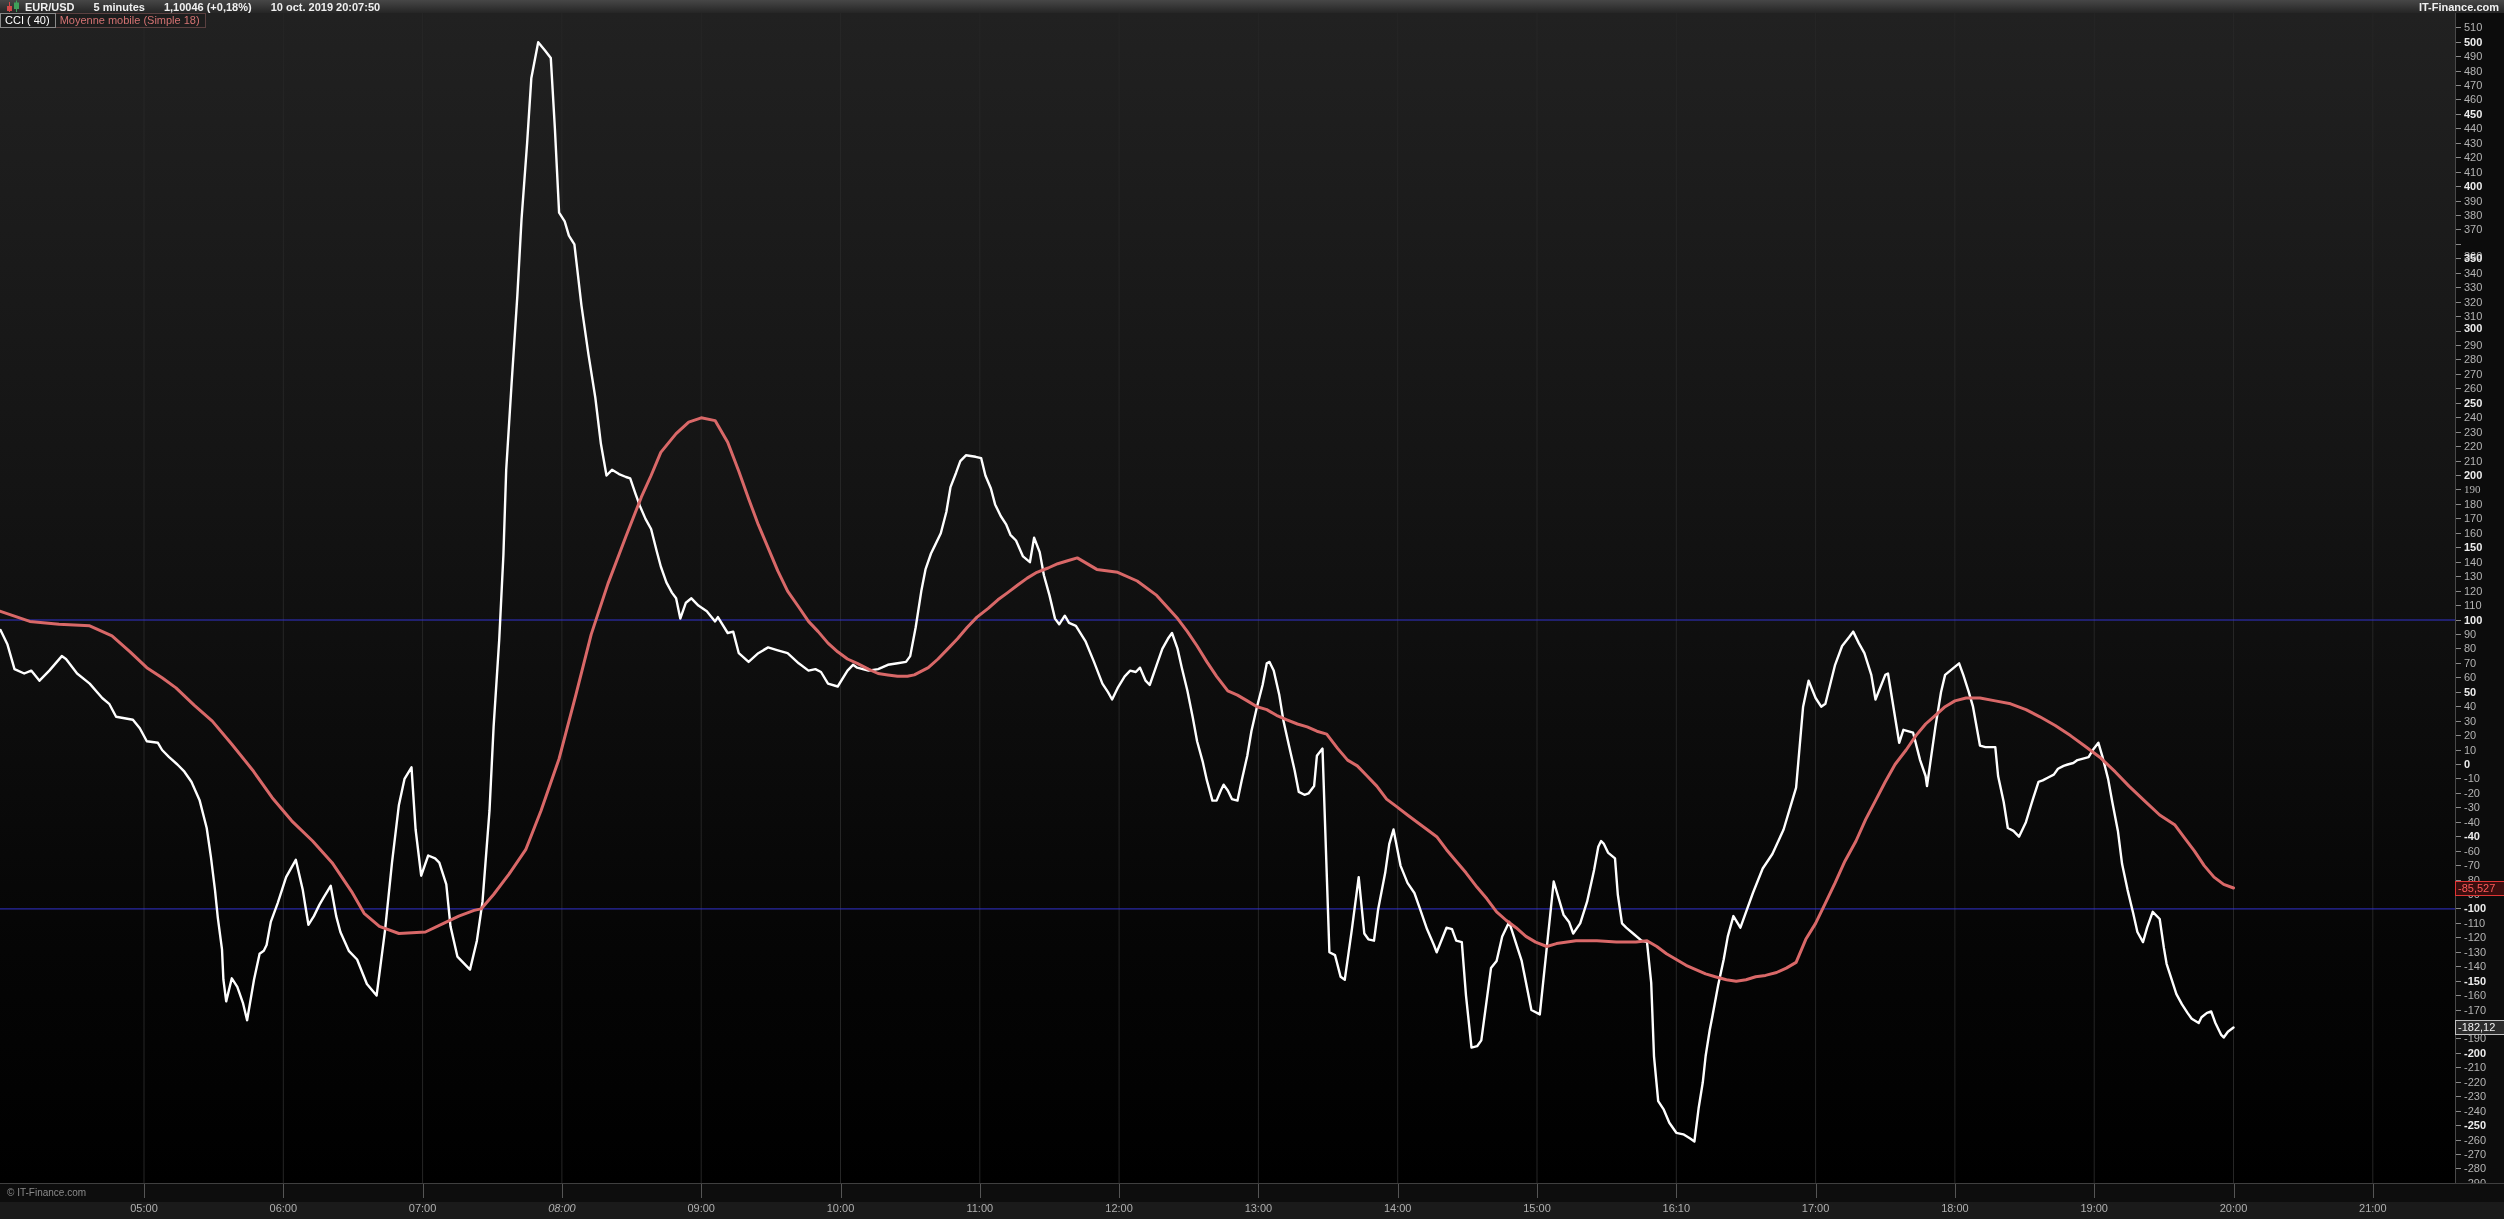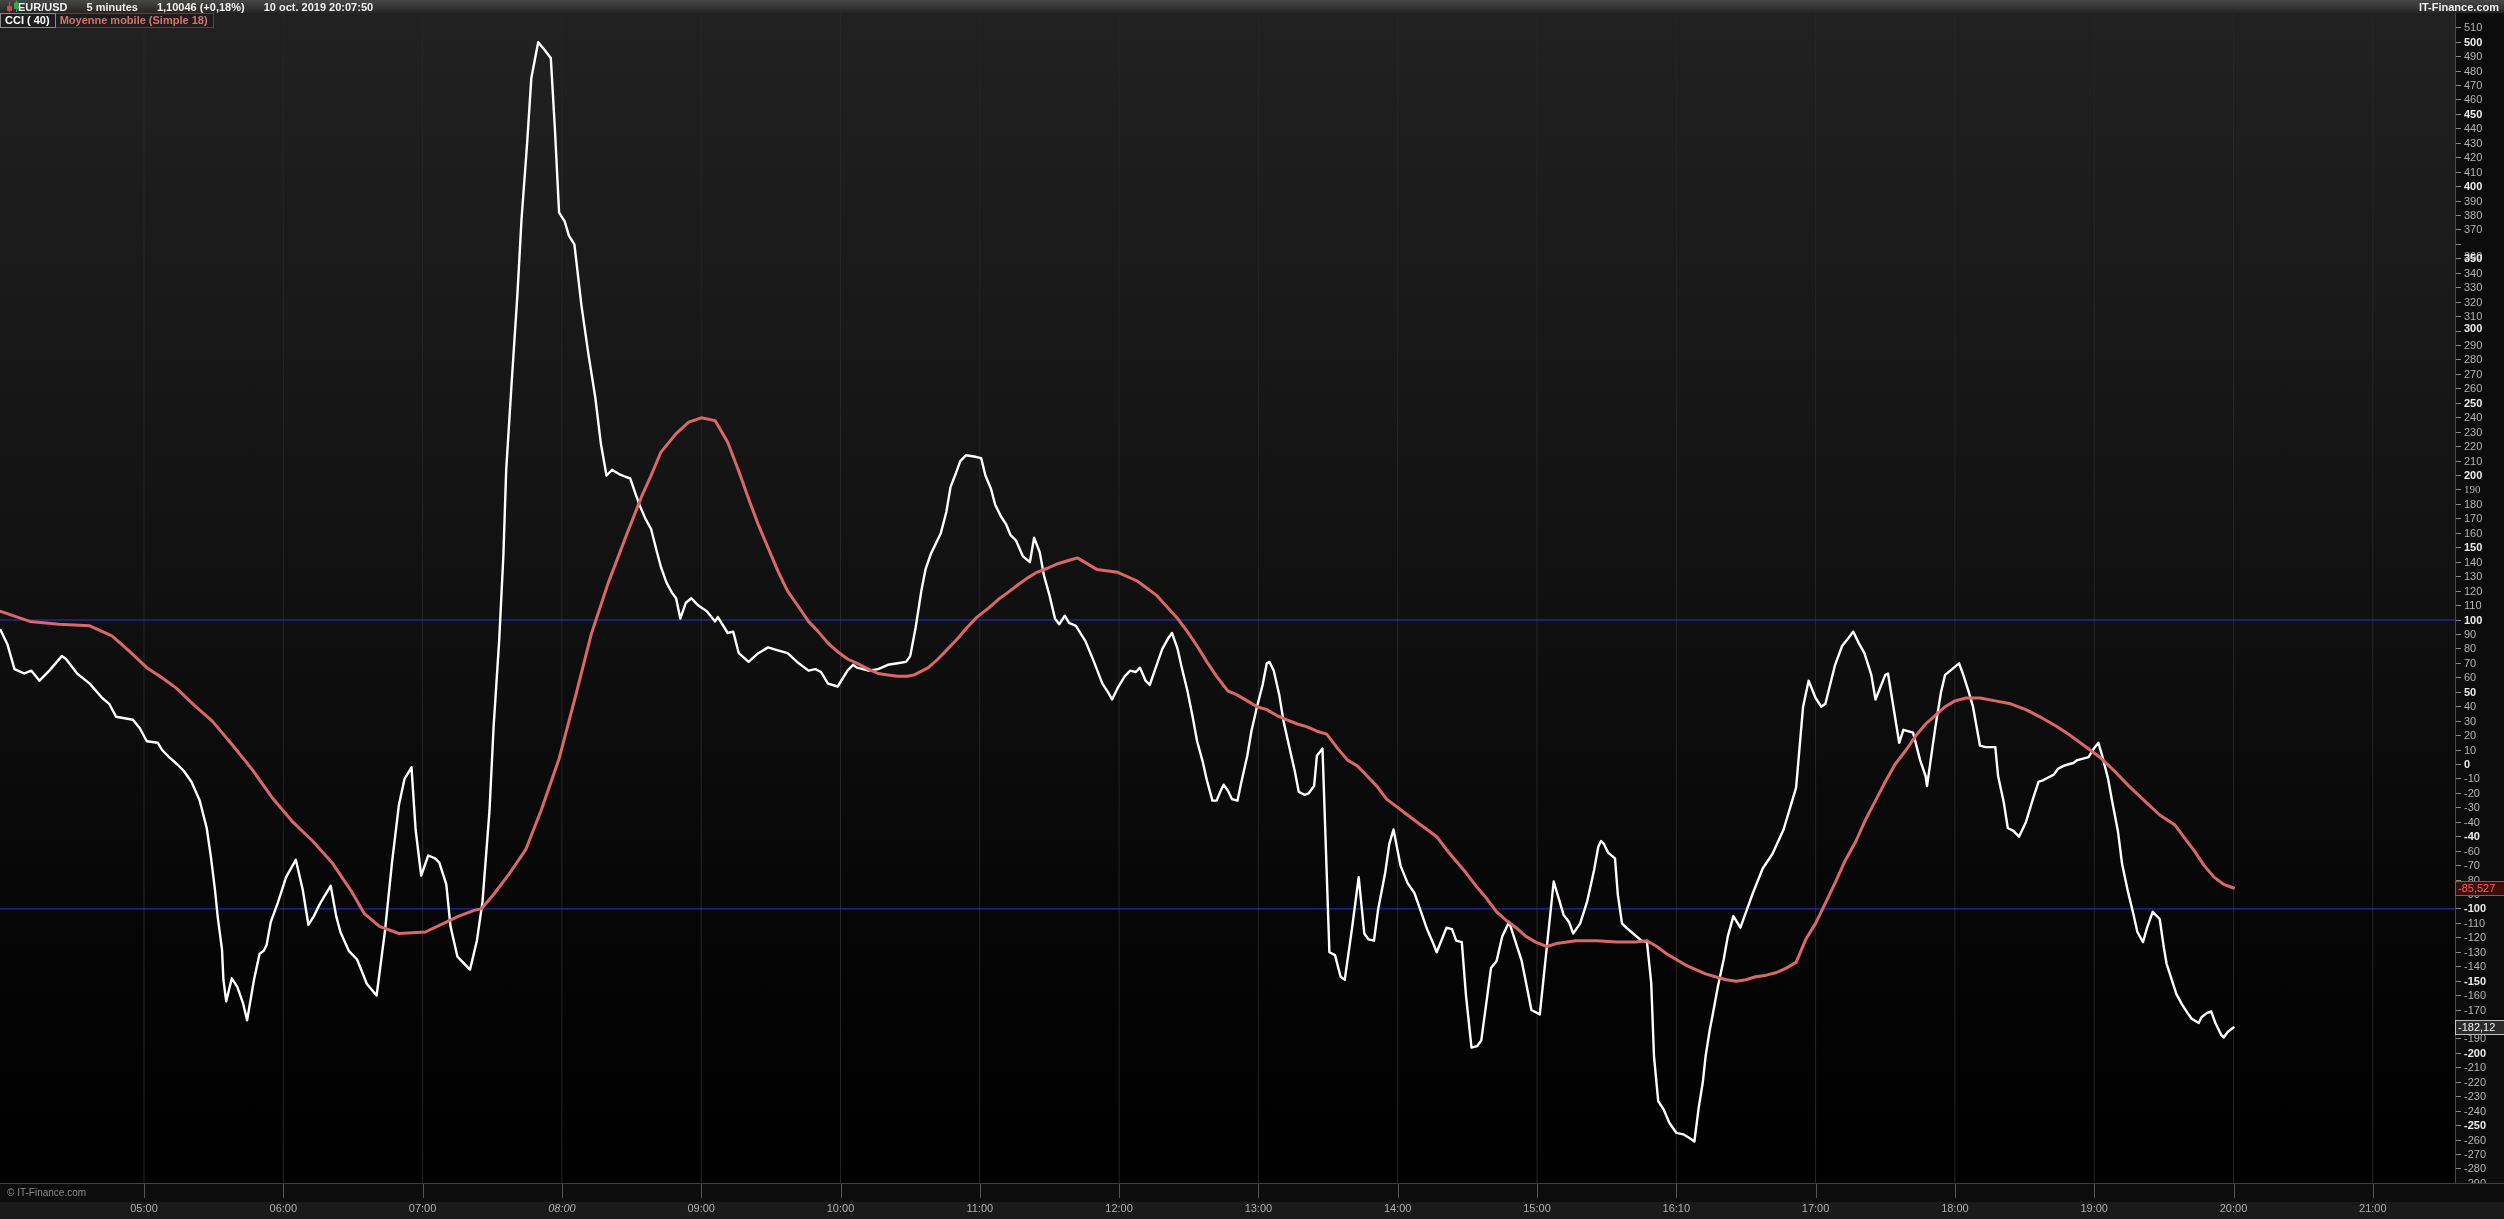--- a/index.html
+++ b/index.html
@@ -1,24 +1,24 @@
 <!DOCTYPE html>
 <html><head>
 <meta charset="utf-8">
 <style>
   html,body{margin:0;padding:0;background:#000;}
   body{width:2504px;height:1219px;position:relative;overflow:hidden;
        font-family:"Liberation Sans",sans-serif;-webkit-font-smoothing:antialiased;}
   #topbar{position:absolute;left:0;top:0;width:2504px;height:13px;
           background:linear-gradient(#474747,#252525);border-bottom:1px solid #0a0a0a;
           display:flex;align-items:center;font-size:11px;font-weight:bold;color:#f0f0f0;}
-  #topbar .grp{display:flex;align-items:center;gap:19px;padding-left:18px;}
+  #topbar .grp{display:flex;align-items:center;gap:19px;padding-left:25px;}
   #brand{margin-left:auto;padding-right:5px;}
   #candle-ico{position:absolute;left:3px;top:0;width:20px;height:13px;}
-  #legendrow{position:absolute;left:0;top:13px;height:13px;display:flex;z-index:30;font-weight:bold;}
+  #legendrow{position:absolute;left:0;top:13px;height:13px;display:flex;z-index:30;}
   .lgbox{height:11px;line-height:11px;font-size:11px;padding:1px 5px 1px 4px;
          background:#1d1d1d;white-space:nowrap;}
   #lg-cci{color:#ffffff;border:1px solid #8a8a8a;}
   #lg-mm{color:#d47272;border:1px solid #5a4040;border-left:none;}
   #plot{position:absolute;left:0;top:13px;width:2455px;height:1170px;
         background:linear-gradient(180deg,#212121 0%,#141414 40%,#050505 80%,#000 100%);}
   #plot svg{position:absolute;left:0;top:0;}
   #sep{position:absolute;left:0;top:1183px;width:2504px;height:1px;background:#3f3f3f;}
   #yaxis{position:absolute;left:2455px;top:13px;width:49px;height:1170px;
          background:#0c0c0c;border-left:1px solid #4a4a4a;}

